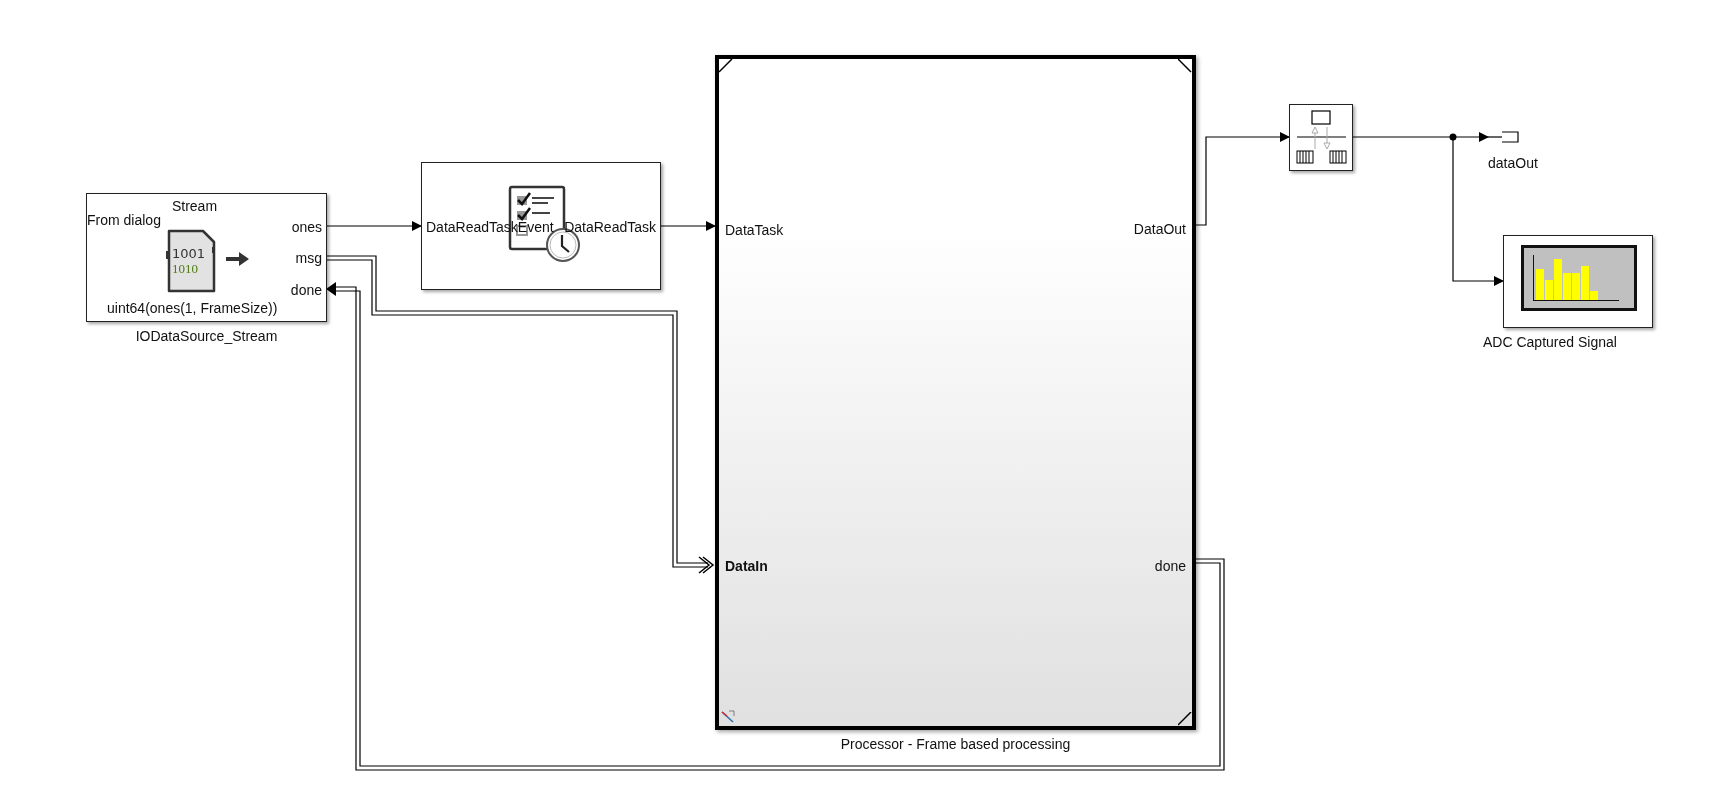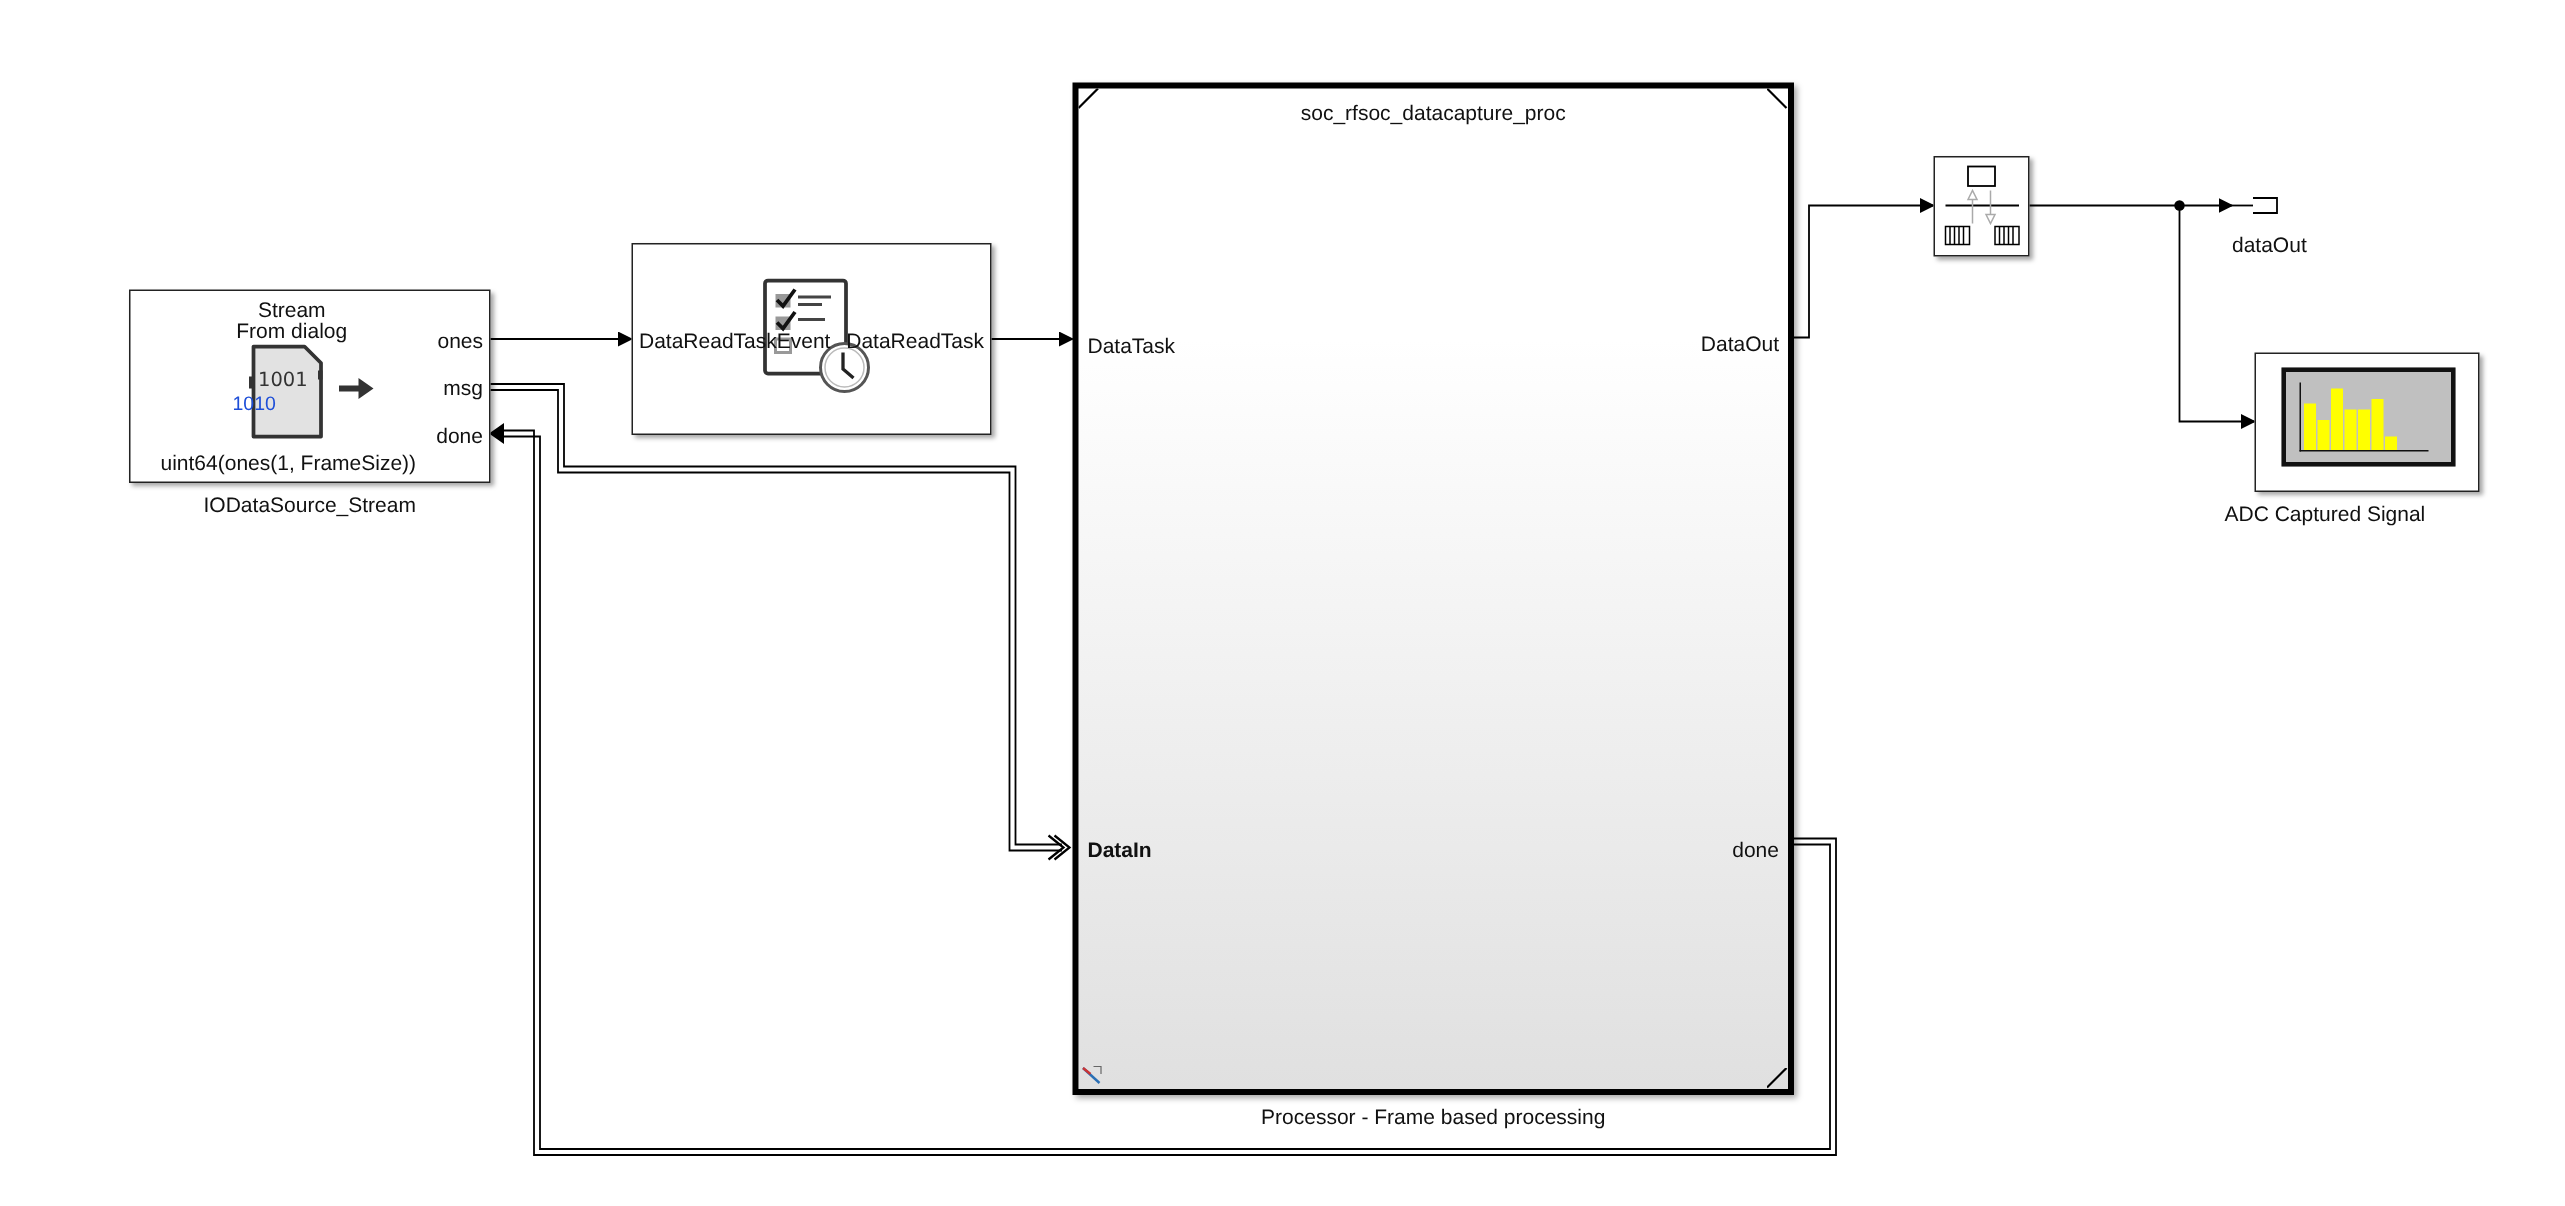--- a/index.html
+++ b/index.html
@@ -49,28 +49,28 @@
   <polyline points="1453,137 1453,281 1503,281" fill="none" stroke="#000" stroke-width="1.2" marker-end="url(#arr)"></polyline>
 
   <g fill="none" stroke="#000" stroke-width="1.2">
     <line x1="1488" y1="137" x2="1502" y2="137"></line>
     <polyline points="1502,132 1518,132 1518,142 1502,142"></polyline>
   </g>
 </svg>
 
 <div class="block" style="left:86px;top:193px;width:241px;height:129px;">
   <div class="lbl" style="left:0;width:215px;text-align:center;top:4px;">Stream</div>
-  <div class="lbl" style="left:0;width:215px;text-align:center;top:18px;">From dialog</div>
+  <div class="lbl" style="left:0;width:215px;text-align:left;top:18px;">From dialog</div>
   <svg class="abs" style="left:78px;top:35px;" width="52" height="66">
     <path d="M4,2 L38,2 L49,13 L49,62 L4,62 Z" fill="#e2e2e2" stroke="#333" stroke-width="2.5" stroke-linejoin="round"></path>
     <rect x="1" y="22" width="3" height="8" fill="#333"></rect>
     <rect x="47" y="18" width="3" height="6" fill="#333"></rect>
   </svg>
   <div class="lbl" style="left:85px;top:52px;font-family:'DejaVu Sans',sans-serif;font-size:13px;color:#333;">1001</div>
-  <div class="lbl" style="left:68px;top:67px;font-family:Liberation Sans, sans-serif;font-size:13px;color:#1d4ed8;">1010</div>
+  <div class="lbl" style="left:85px;top:67px;font-family:Liberation Serif, serif;font-size:13px;color:#4d7c0f;">1010</div>
   <svg class="abs" style="left:138px;top:56px;" width="26" height="18">
     <path d="M1,7 L14,7 L14,2 L24,9 L14,16 L14,11 L1,11 Z" fill="#333"></path>
   </svg>
   <div class="lbl" style="right:4px;top:25px;">ones</div>
   <div class="lbl" style="right:4px;top:56px;">msg</div>
   <div class="lbl" style="right:4px;top:88px;">done</div>
   <div class="lbl" style="left:20px;top:106px;">uint64(ones(1, FrameSize))</div>
 </div>
 <div class="lbl" style="left:86px;width:241px;text-align:center;top:328px;">IODataSource_Stream</div>
 
@@ -101,21 +101,20 @@
       <path d="M0,0 L13,13" stroke="#000" stroke-width="1.5"></path>
     </svg>
   <svg class="abs" style="right:0;bottom:0;" width="14" height="14">
       <path d="M0,13 L13,0" stroke="#000" stroke-width="1.5"></path>
     </svg>
   <svg class="abs" style="left:2px;bottom:2px;" width="14" height="14">
     <path d="M1,2 L12,12" stroke="#2a6fb5" stroke-width="1.6"></path>
       <path d="M1,2 L6,6" stroke="#c33" stroke-width="1.6"></path>
     <path d="M8,1 L13,1 L13,6" stroke="#666" stroke-width="0.8" fill="none"></path>
   </svg>
-  <div class="lbl" style="left:0;width:100%;text-align:center;top:8px;">soc_rfsoc_datacapture_proc</div>
   <div class="lbl" style="left:6px;top:163px;">DataTask</div>
   <div class="lbl" style="left:6px;top:499px;font-weight:bold;">DataIn</div>
   <div class="lbl" style="right:6px;top:162px;">DataOut</div>
   <div class="lbl" style="right:6px;top:499px;">done</div>
 </div>
 <div class="lbl" style="left:715px;width:481px;text-align:center;top:736px;">Processor - Frame based processing</div>
 
 <div class="block" style="left:1289px;top:104px;width:64px;height:67px;">
   <svg class="abs" style="left:0;top:0;" width="62" height="65">
     <rect x="22" y="6" width="18" height="13" fill="#fff" stroke="#000" stroke-width="1.2"></rect>

